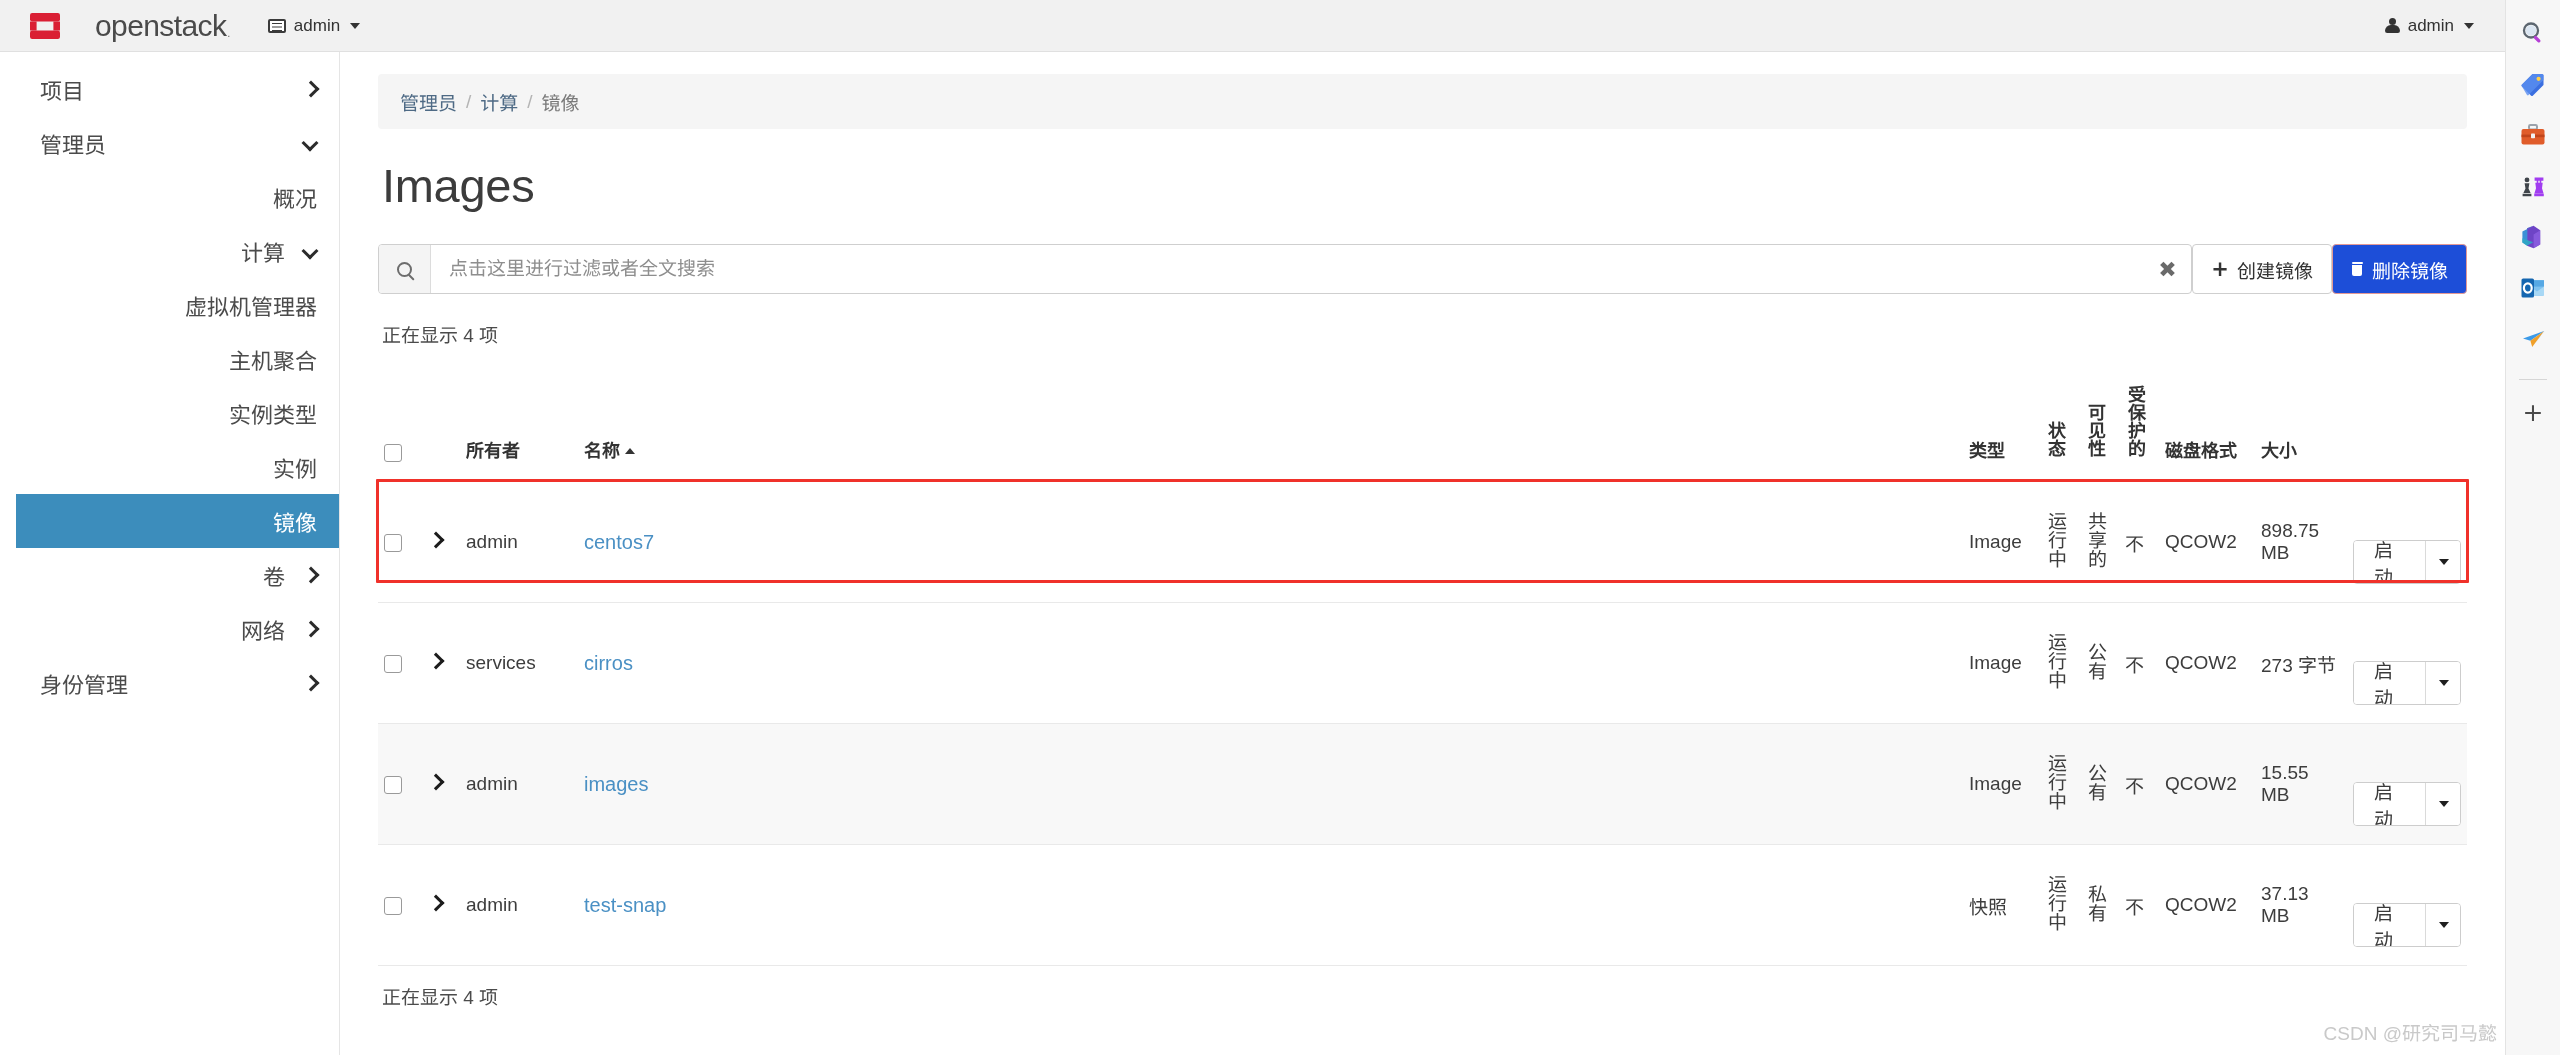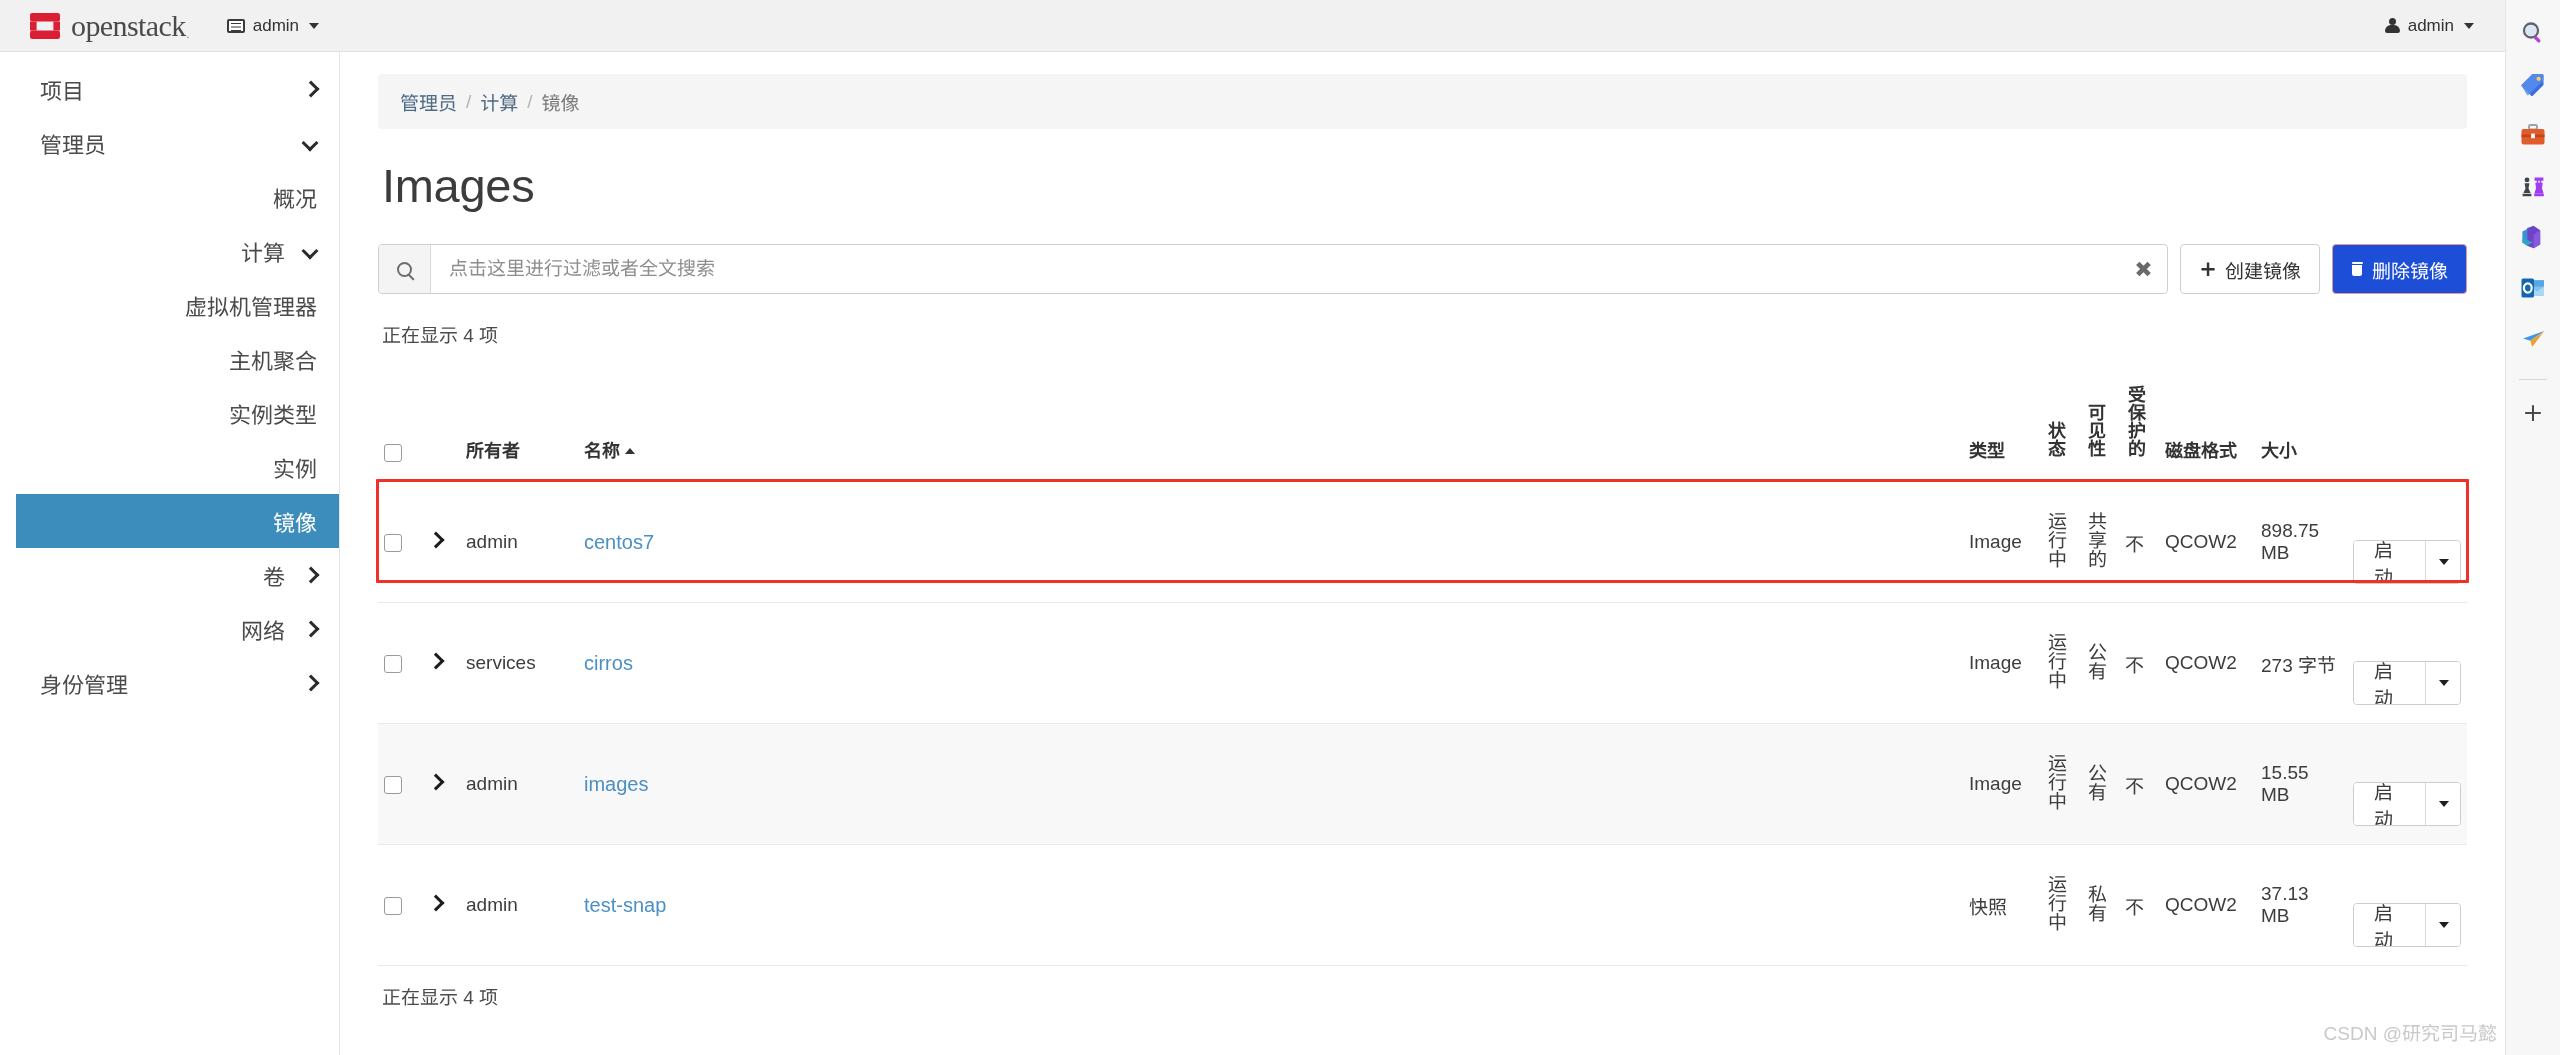--- a/index.html
+++ b/index.html
@@ -55,21 +55,22 @@
     width: 30px; height: 26px;
     position: relative;
     flex: none;
   }
   .brand-text {
     font-size: 30px;
     font-weight: 400;
     color: #4a4a4a;
     letter-spacing: -0.6px;
     line-height: 1;
-    font-family: Liberation Serif, serif;
+    font-family: Liberation Sans, sans-serif;
+    margin-left: 24px;
   }
   .brand-text .reg {
     font-size: 11px;
     vertical-align: middle;
     position: relative;
     top: 6px;
     left: 1px;
     color: #6d6d6d;
   }
   .nav-drop {
@@ -237,21 +238,20 @@
     color: #3c3c3c;
     margin: 32px 0 34px 4px;
     letter-spacing: -0.3px;
     line-height: 1.05;
   }
 
   
   .toolbar {
     display: flex;
     align-items: stretch;
-    gap: 12px;
     margin-bottom: 26px;
   }
   .search-group {
     flex: 1;
     min-width: 0;
     display: flex;
     align-items: stretch;
     border: 1px solid #cfcfcf;
     border-radius: 4px;
     background: #fff;

